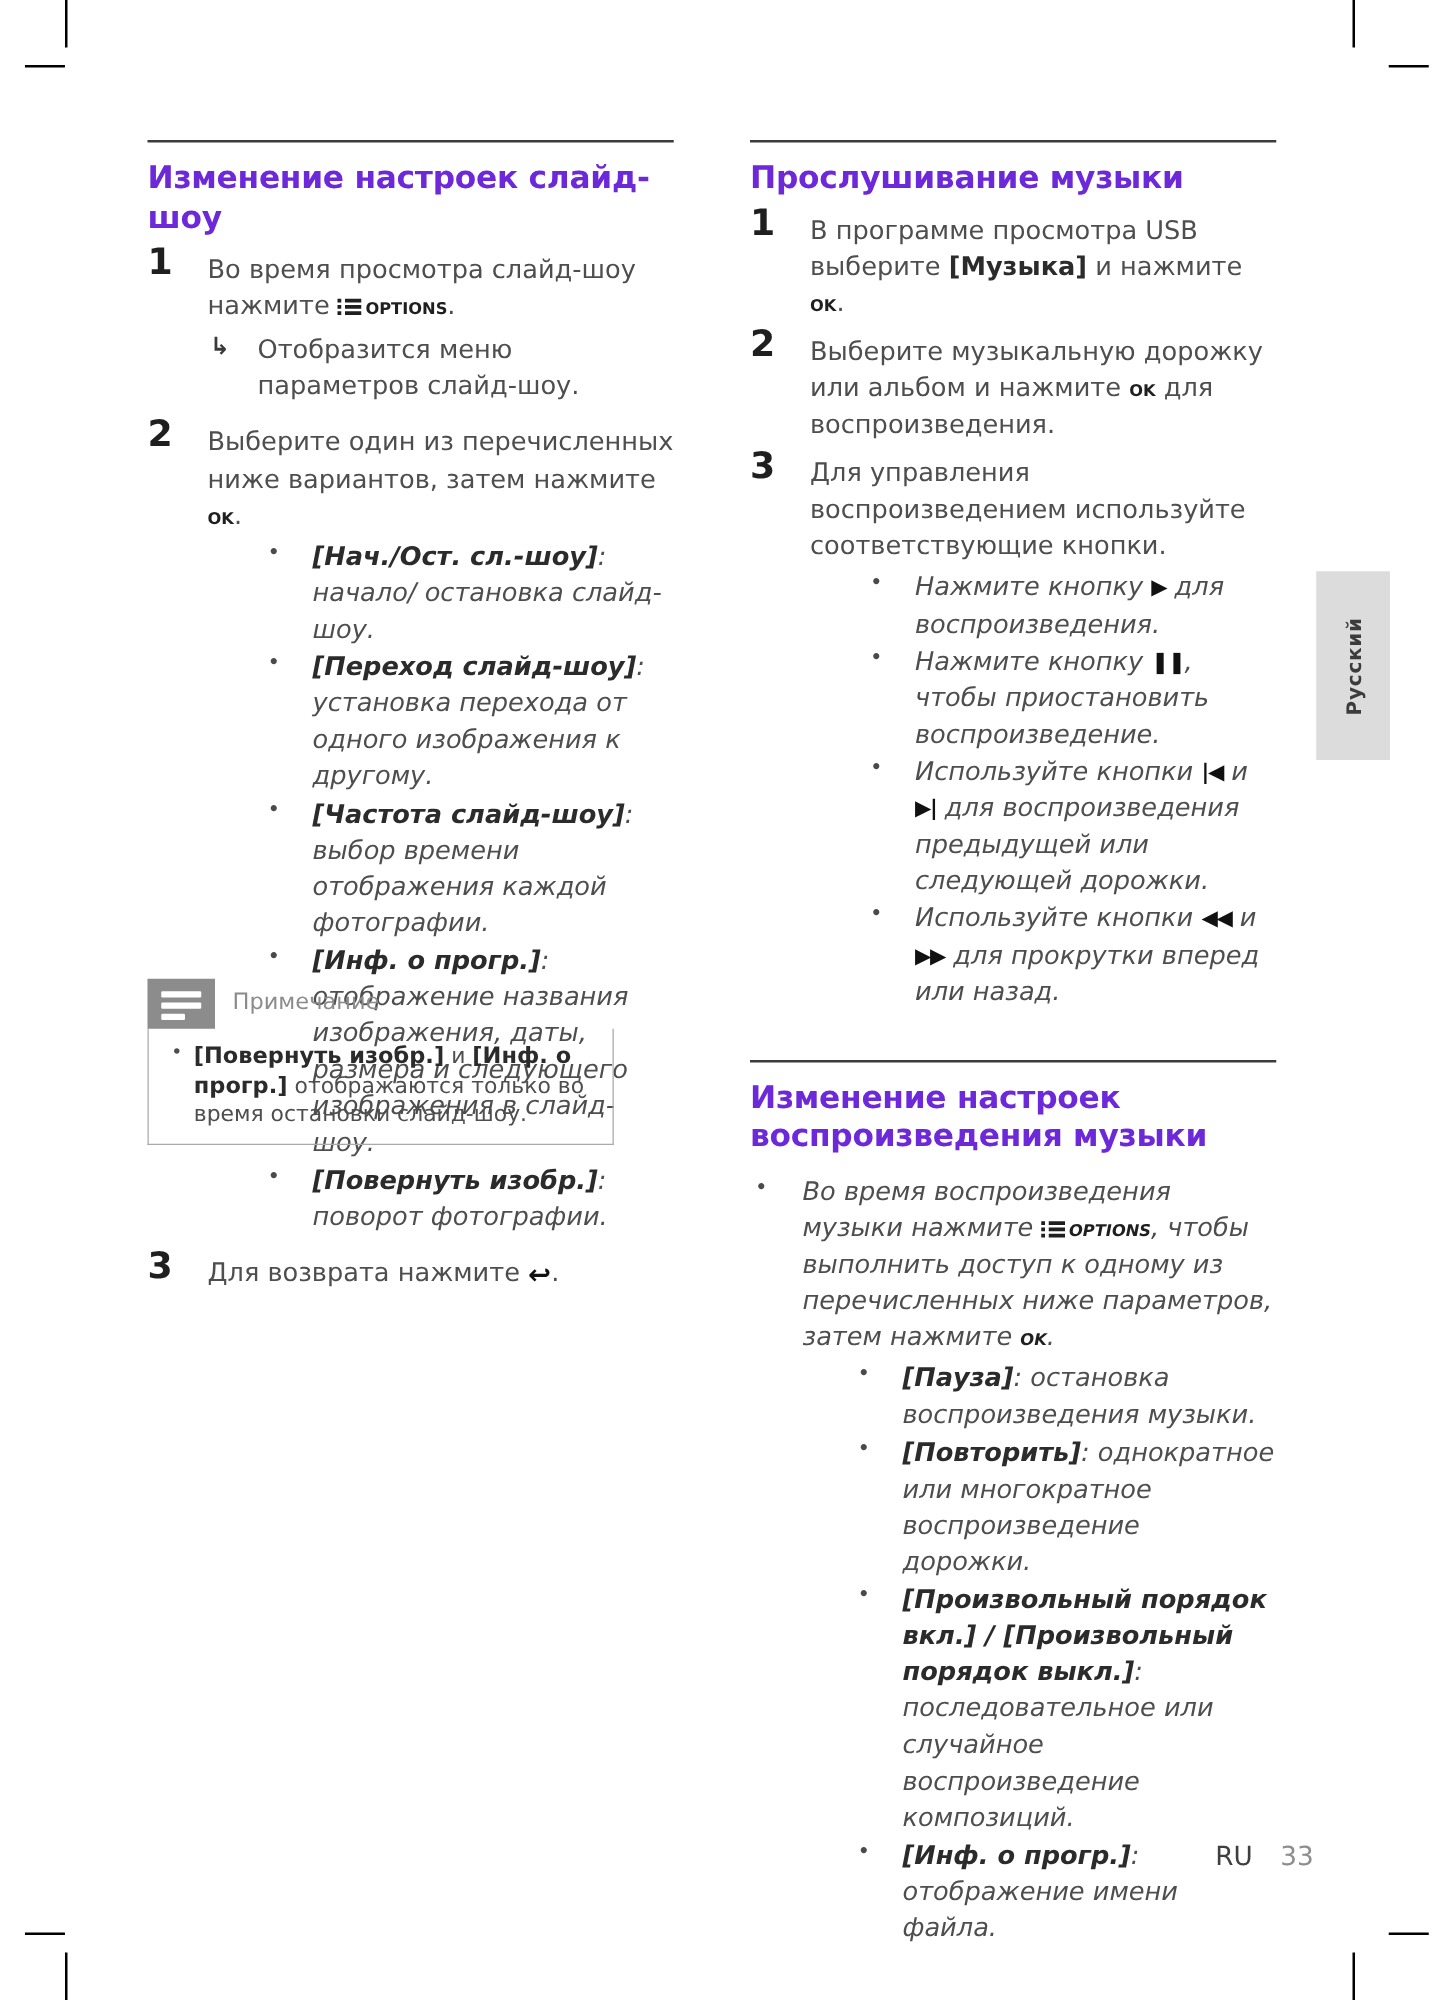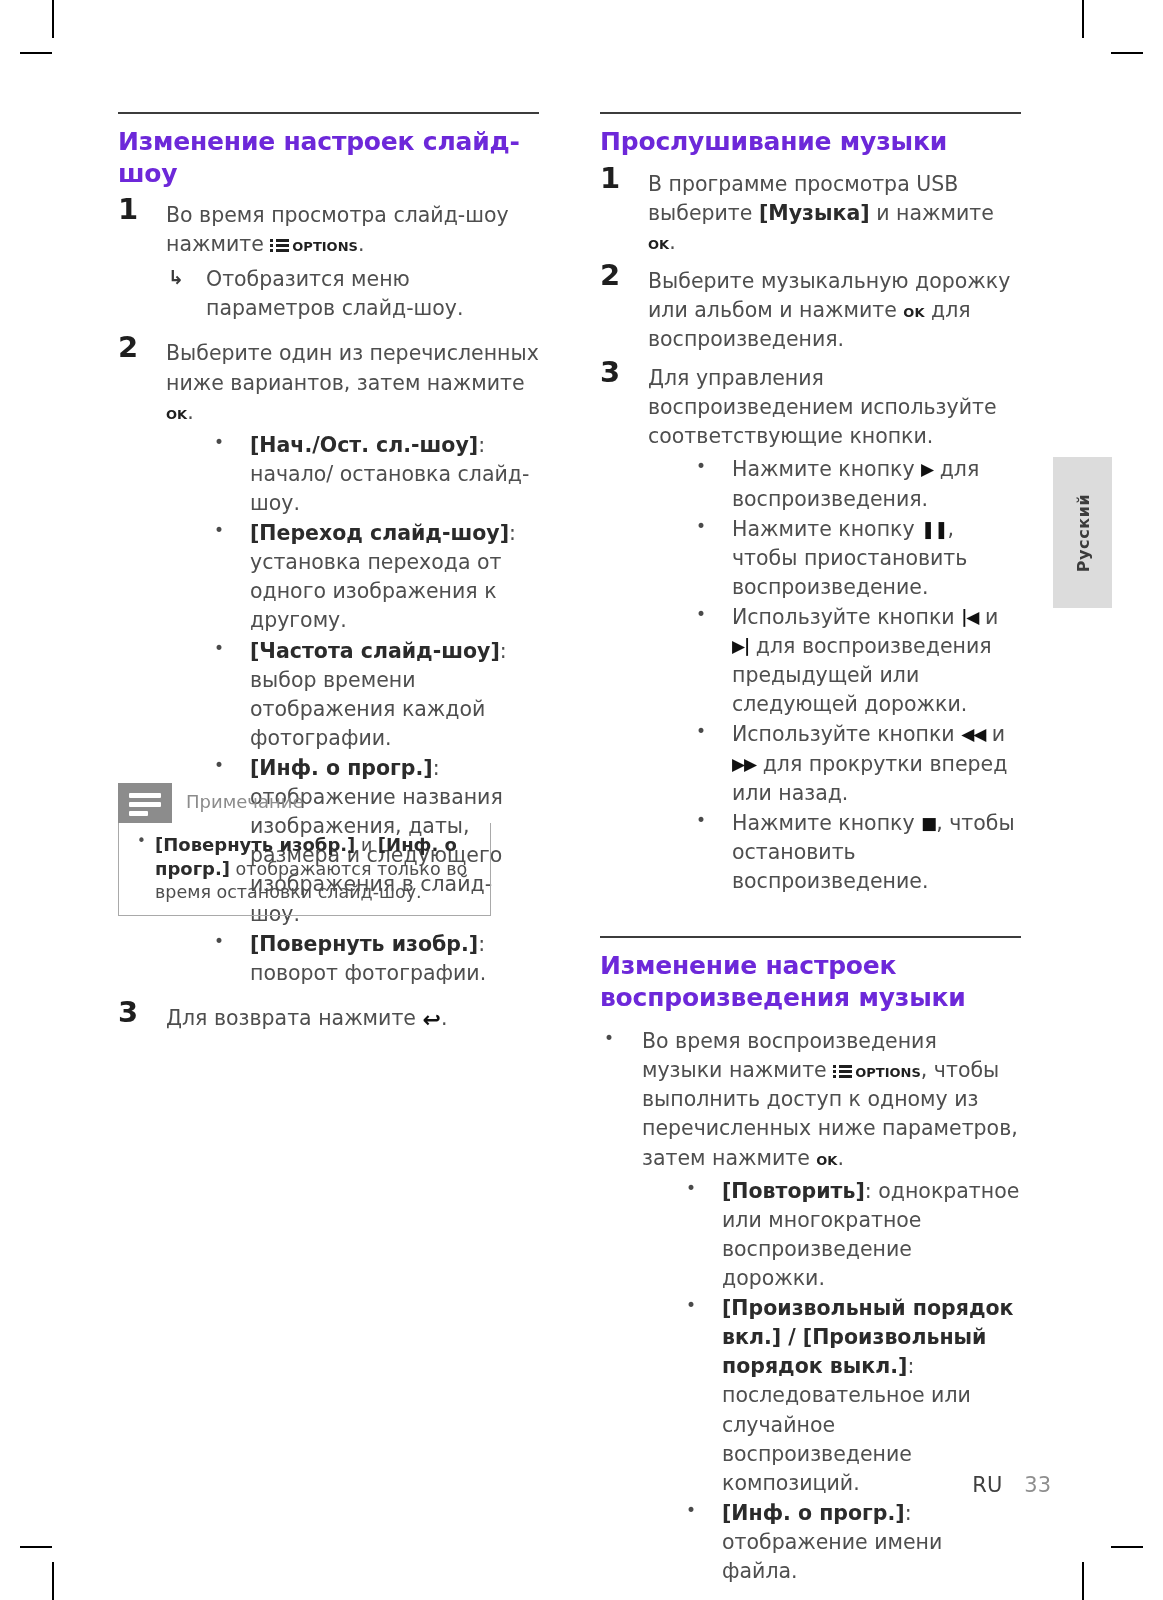--- a/index.html
+++ b/index.html
@@ -102,20 +102,21 @@
     margin: 4px 0 0 0;
     padding: 0 0 0 46px;
   }
   ul.bullets > li {
     position: relative;
     padding-left: 38px;
     margin-bottom: 1px;
     font-size: 20.5px;
     line-height: 1.42;
     color: #4e4e4e;
+    font-style: italic;
   }
   ul.bullets > li::before {
     content: "\2022";
     position: absolute;
     left: 2px;
     top: -1px;
     font-size: 17px;
     color: #4a4a4a;
   }
   ul.top-bullets {
@@ -376,38 +377,36 @@
         </li>
         <li>
           <span>Нажмите кнопку </span><span class="media">❚❚</span><span>, чтобы приостановить воспроизведение.</span>
         </li>
         <li>
           <span>Используйте кнопки </span><span class="media">|◀</span><span> и </span><span class="media">▶|</span><span> для воспроизведения предыдущей или следующей дорожки.</span>
         </li>
         <li>
           <span>Используйте кнопки </span><span class="media">◀◀</span><span> и </span><span class="media">▶▶</span><span> для прокрутки вперед или назад.</span>
         </li>
-        <li>
-          <span>Нажмите кнопку </span><span class="media">■</span><span>, чтобы остановить воспроизведение.</span>
-        </li>
       </ul>
     </div>
 
     <div class="rule spaced"></div>
     <h2 class="section-title">Изменение настроек воспроизведения музыки</h2>
 
     <ul class="bullets top-bullets" style="margin-top:14px;">
       <li>
         <span>Во время воспроизведения музыки нажмите</span>
         <span class="list-icon">
           <i class="li-r1"></i><b class="li-r1"></b>
           <i class="li-r2"></i><b class="li-r2"></b>
           <i class="li-r3"></i><b class="li-r3"></b>
         </span><span class="kbd">OPTIONS</span><span>, чтобы выполнить доступ к одному из перечисленных ниже параметров, затем нажмите </span><span class="kbd">OK</span><span>.</span>
         <ul class="bullets" style="padding-left:42px;">
+          <li><span class="b">[Пауза]</span><span>: остановка воспроизведения музыки.</span></li>
           <li><span class="b">[Повторить]</span><span>: однократное или многократное воспроизведение дорожки.</span></li>
           <li><span class="b">[Произвольный порядок вкл.]</span><span class="b"> / </span><span class="b">[Произвольный порядок выкл.]</span><span>: последовательное или случайное воспроизведение композиций.</span></li>
           <li><span class="b">[Инф. о прогр.]</span><span>: отображение имени файла.</span></li>
 
         </ul>
       </li>
     </ul>
 
   </div>
 

